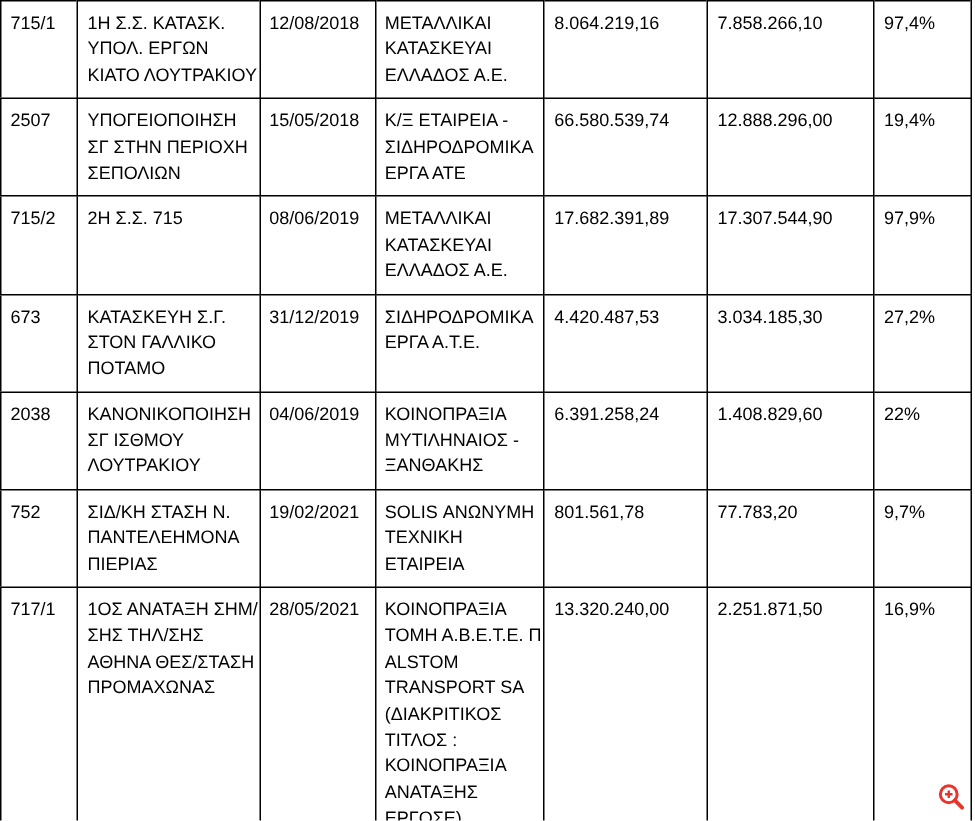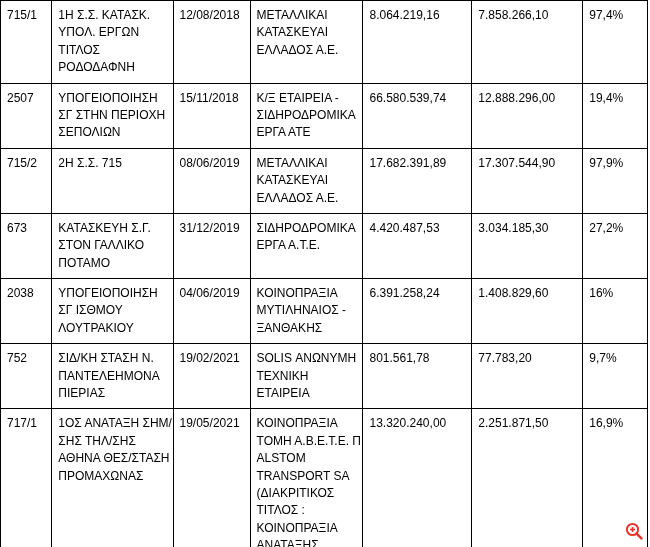--- a/index.html
+++ b/index.html
@@ -74,21 +74,21 @@
       <col class="col-budget">
       <col class="col-paid">
       <col class="col-pct">
     </colgroup>
     <tbody>
       <tr>
         <td>
             <span class="cell-text">715/1</span>
           </td>
         <td>
-            <span class="cell-text">1Η Σ.Σ. ΚΑΤΑΣΚ. ΥΠΟΛ. ΕΡΓΩΝ ΤΙΤΛΟΣ ΡΟΔΟΔΑΦΝΗ</span>
+            <span class="cell-text">1Η Σ.Σ. ΚΑΤΑΣΚ. ΥΠΟΛ. ΕΡΓΩΝ ΚΙΑΤΟ ΛΟΥΤΡΑΚΙΟΥ</span>
           </td>
         <td>
             <span class="cell-text">12/08/2018</span>
           </td>
         <td>
             <span class="cell-text">ΜΕΤΑΛΛΙΚΑΙ ΚΑΤΑΣΚΕΥΑΙ ΕΛΛΑΔΟΣ Α.Ε.</span>
           </td>
         <td>
             <span class="cell-text">8.064.219,16</span>
           </td>
@@ -100,21 +100,21 @@
           </td>
       </tr>
       <tr>
         <td>
             <span class="cell-text">2507</span>
           </td>
         <td>
             <span class="cell-text">ΥΠΟΓΕΙΟΠΟΙΗΣΗ ΣΓ ΣΤΗΝ ΠΕΡΙΟΧΗ ΣΕΠΟΛΙΩΝ</span>
           </td>
         <td>
-            <span class="cell-text">15/11/2018</span>
+            <span class="cell-text">15/05/2018</span>
           </td>
         <td>
             <span class="cell-text">Κ/Ξ ΕΤΑΙΡΕΙΑ - ΣΙΔΗΡΟΔΡΟΜΙΚΑ ΕΡΓΑ ΑΤΕ</span>
           </td>
         <td>
             <span class="cell-text">66.580.539,74</span>
           </td>
         <td>
             <span class="cell-text">12.888.296,00</span>
           </td>
@@ -166,36 +166,36 @@
           </td>
         <td>
             <span class="cell-text">27,2%</span>
           </td>
       </tr>
       <tr>
         <td>
             <span class="cell-text">2038</span>
           </td>
         <td>
-            <span class="cell-text">ΥΠΟΓΕΙΟΠΟΙΗΣΗ ΣΓ ΙΣΘΜΟΥ ΛΟΥΤΡΑΚΙΟΥ</span>
+            <span class="cell-text">ΚΑΝΟΝΙΚΟΠΟΙΗΣΗ ΣΓ ΙΣΘΜΟΥ ΛΟΥΤΡΑΚΙΟΥ</span>
           </td>
         <td>
             <span class="cell-text">04/06/2019</span>
           </td>
         <td>
             <span class="cell-text">ΚΟΙΝΟΠΡΑΞΙΑ ΜΥΤΙΛΗΝΑΙΟΣ - ΞΑΝΘΑΚΗΣ</span>
           </td>
         <td>
             <span class="cell-text">6.391.258,24</span>
           </td>
         <td>
             <span class="cell-text">1.408.829,60</span>
           </td>
         <td>
-            <span class="cell-text">16%</span>
+            <span class="cell-text">22%</span>
           </td>
       </tr>
       <tr>
         <td>
             <span class="cell-text">752</span>
           </td>
         <td>
             <span class="cell-text">ΣΙΔ/ΚΗ ΣΤΑΣΗ Ν. ΠΑΝΤΕΛΕΗΜΟΝΑ ΠΙΕΡΙΑΣ</span>
           </td>
         <td>
@@ -215,21 +215,21 @@
           </td>
       </tr>
       <tr>
         <td>
             <span class="cell-text">717/1</span>
           </td>
         <td>
             <span class="cell-text">1ΟΣ ΑΝΑΤΑΞΗ ΣΗΜ/ΣΗΣ ΤΗΛ/ΣΗΣ ΑΘΗΝΑ ΘΕΣ/ΣΤΑΣΗ ΠΡΟΜΑΧΩΝΑΣ</span>
           </td>
         <td>
-            <span class="cell-text">19/05/2021</span>
+            <span class="cell-text">28/05/2021</span>
           </td>
         <td>
             <span class="cell-text">ΚΟΙΝΟΠΡΑΞΙΑ ΤΟΜΗ Α.Β.Ε.Τ.Ε. Π ALSTOM TRANSPORT SA (ΔΙΑΚΡΙΤΙΚΟΣ ΤΙΤΛΟΣ : ΚΟΙΝΟΠΡΑΞΙΑ ΑΝΑΤΑΞΗΣ ΕΡΓΟΣΕ)</span>
           </td>
         <td>
             <span class="cell-text">13.320.240,00</span>
           </td>
         <td>
             <span class="cell-text">2.251.871,50</span>
           </td>

